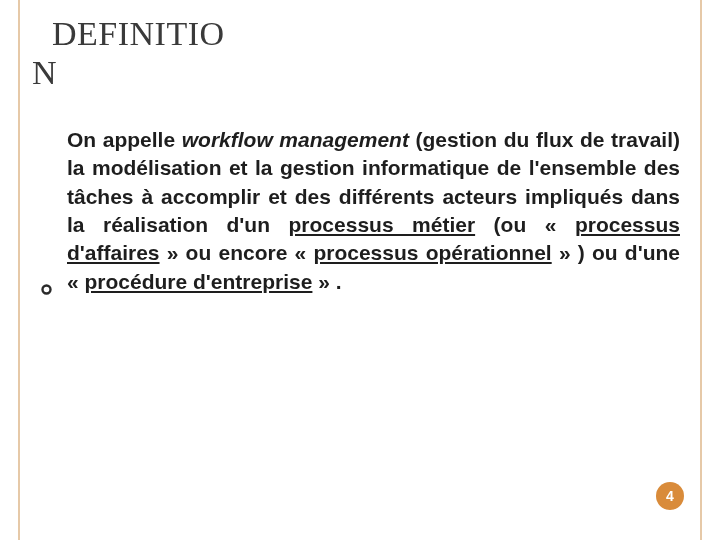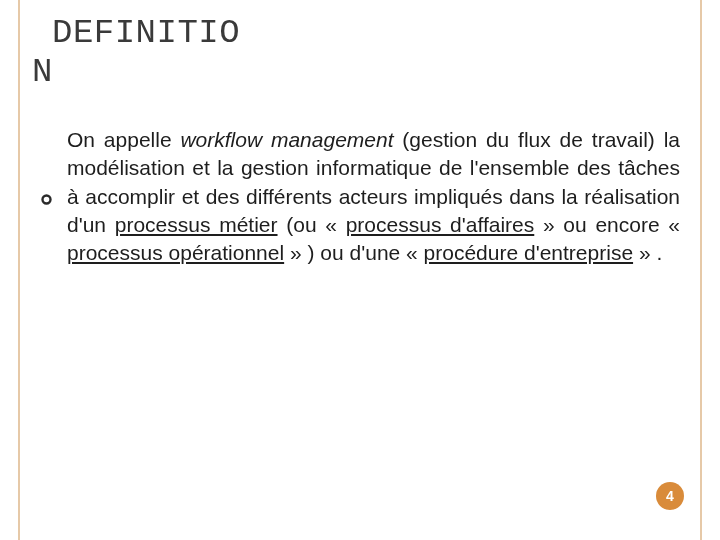--- a/index.html
+++ b/index.html
@@ -21,33 +21,34 @@
   .title {
     position: absolute;
     left: 32px;
     top: 14px;
     width: 660px;
     font-size: 34px;
     font-weight: 400;
     letter-spacing: 0.5px;
     color: #3a3a3a;
     line-height: 1.15;
-    font-family: Liberation Mono, monospace;
+    font-family: Liberation Serif, serif;
     font-stretch: condensed;
   }
   .title .indent { padding-left: 20px; }
   .body-area {
     position: absolute;
     left: 40px;
     top: 126px;
     width: 640px;
   }
   .bullet-row {
     display: flex;
-    align-items: center;
+    align-items: flex-end;
+    font-weight: bold;
   }
   .bullet {
     flex: 0 0 auto;
     margin-top: 6px;
     margin-right: 14px;
   }
   .bullet svg { display: block; }
   .para {
     font-size: 21px;
     line-height: 1.35;

